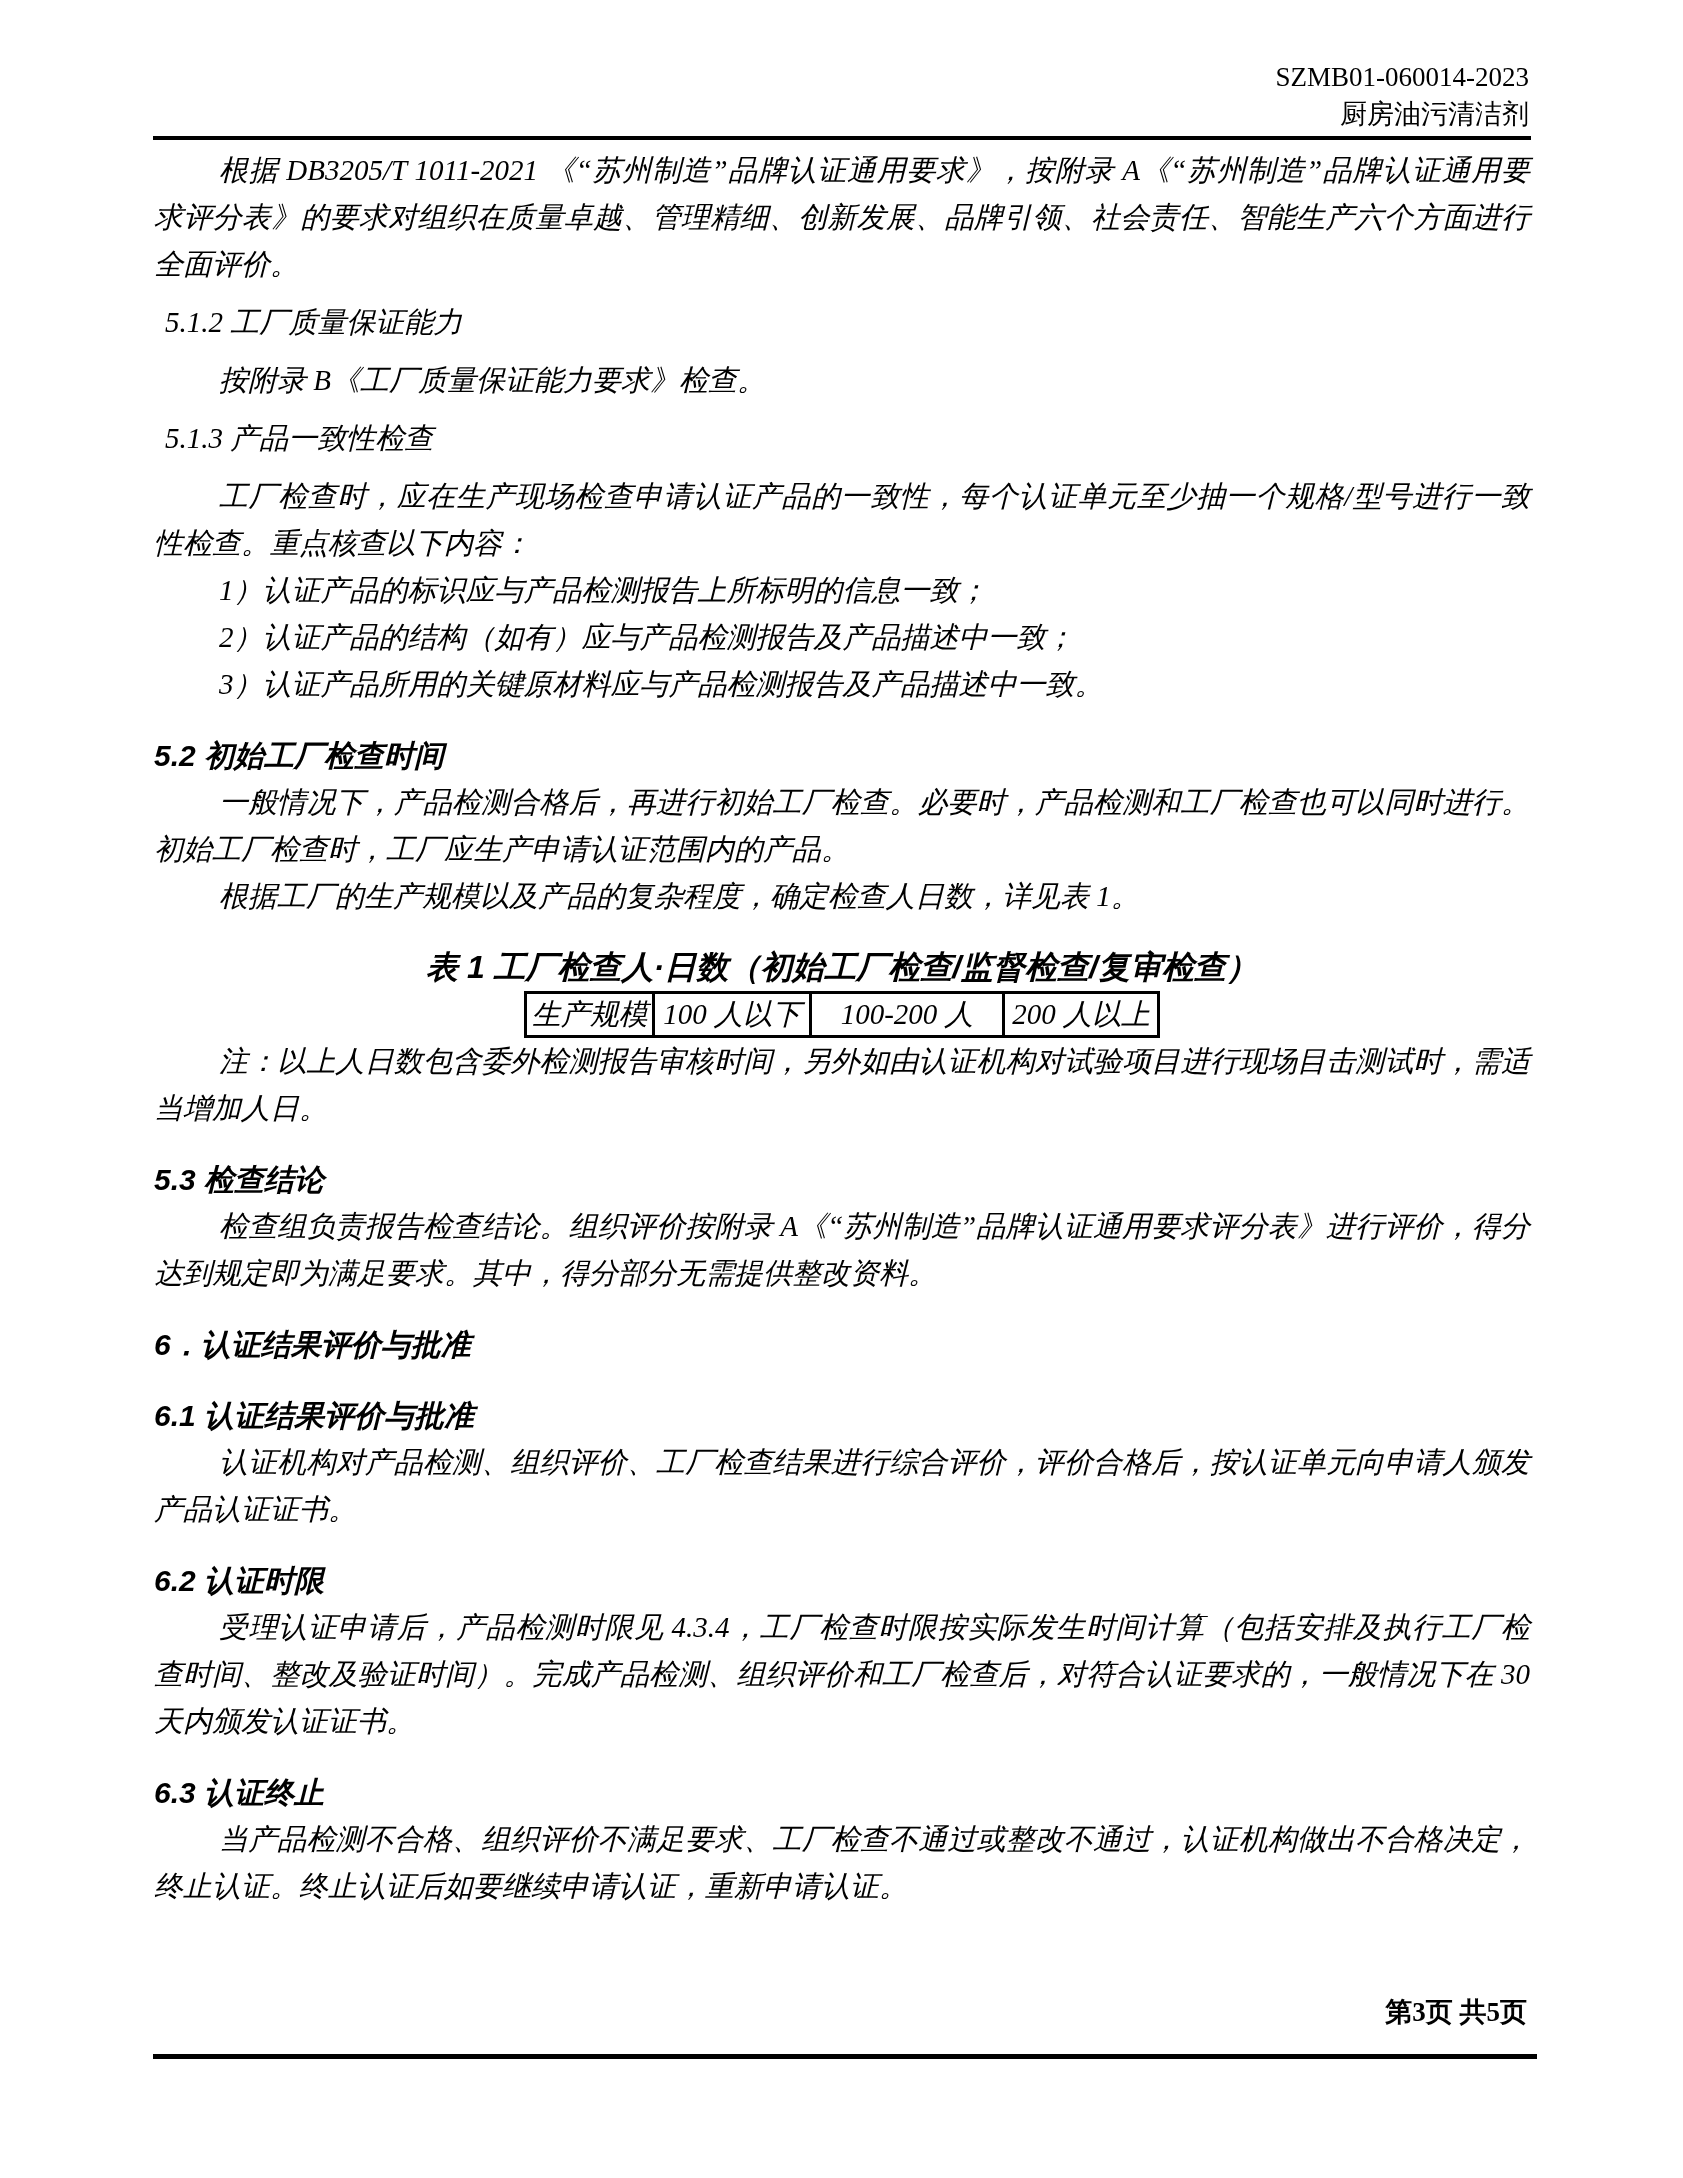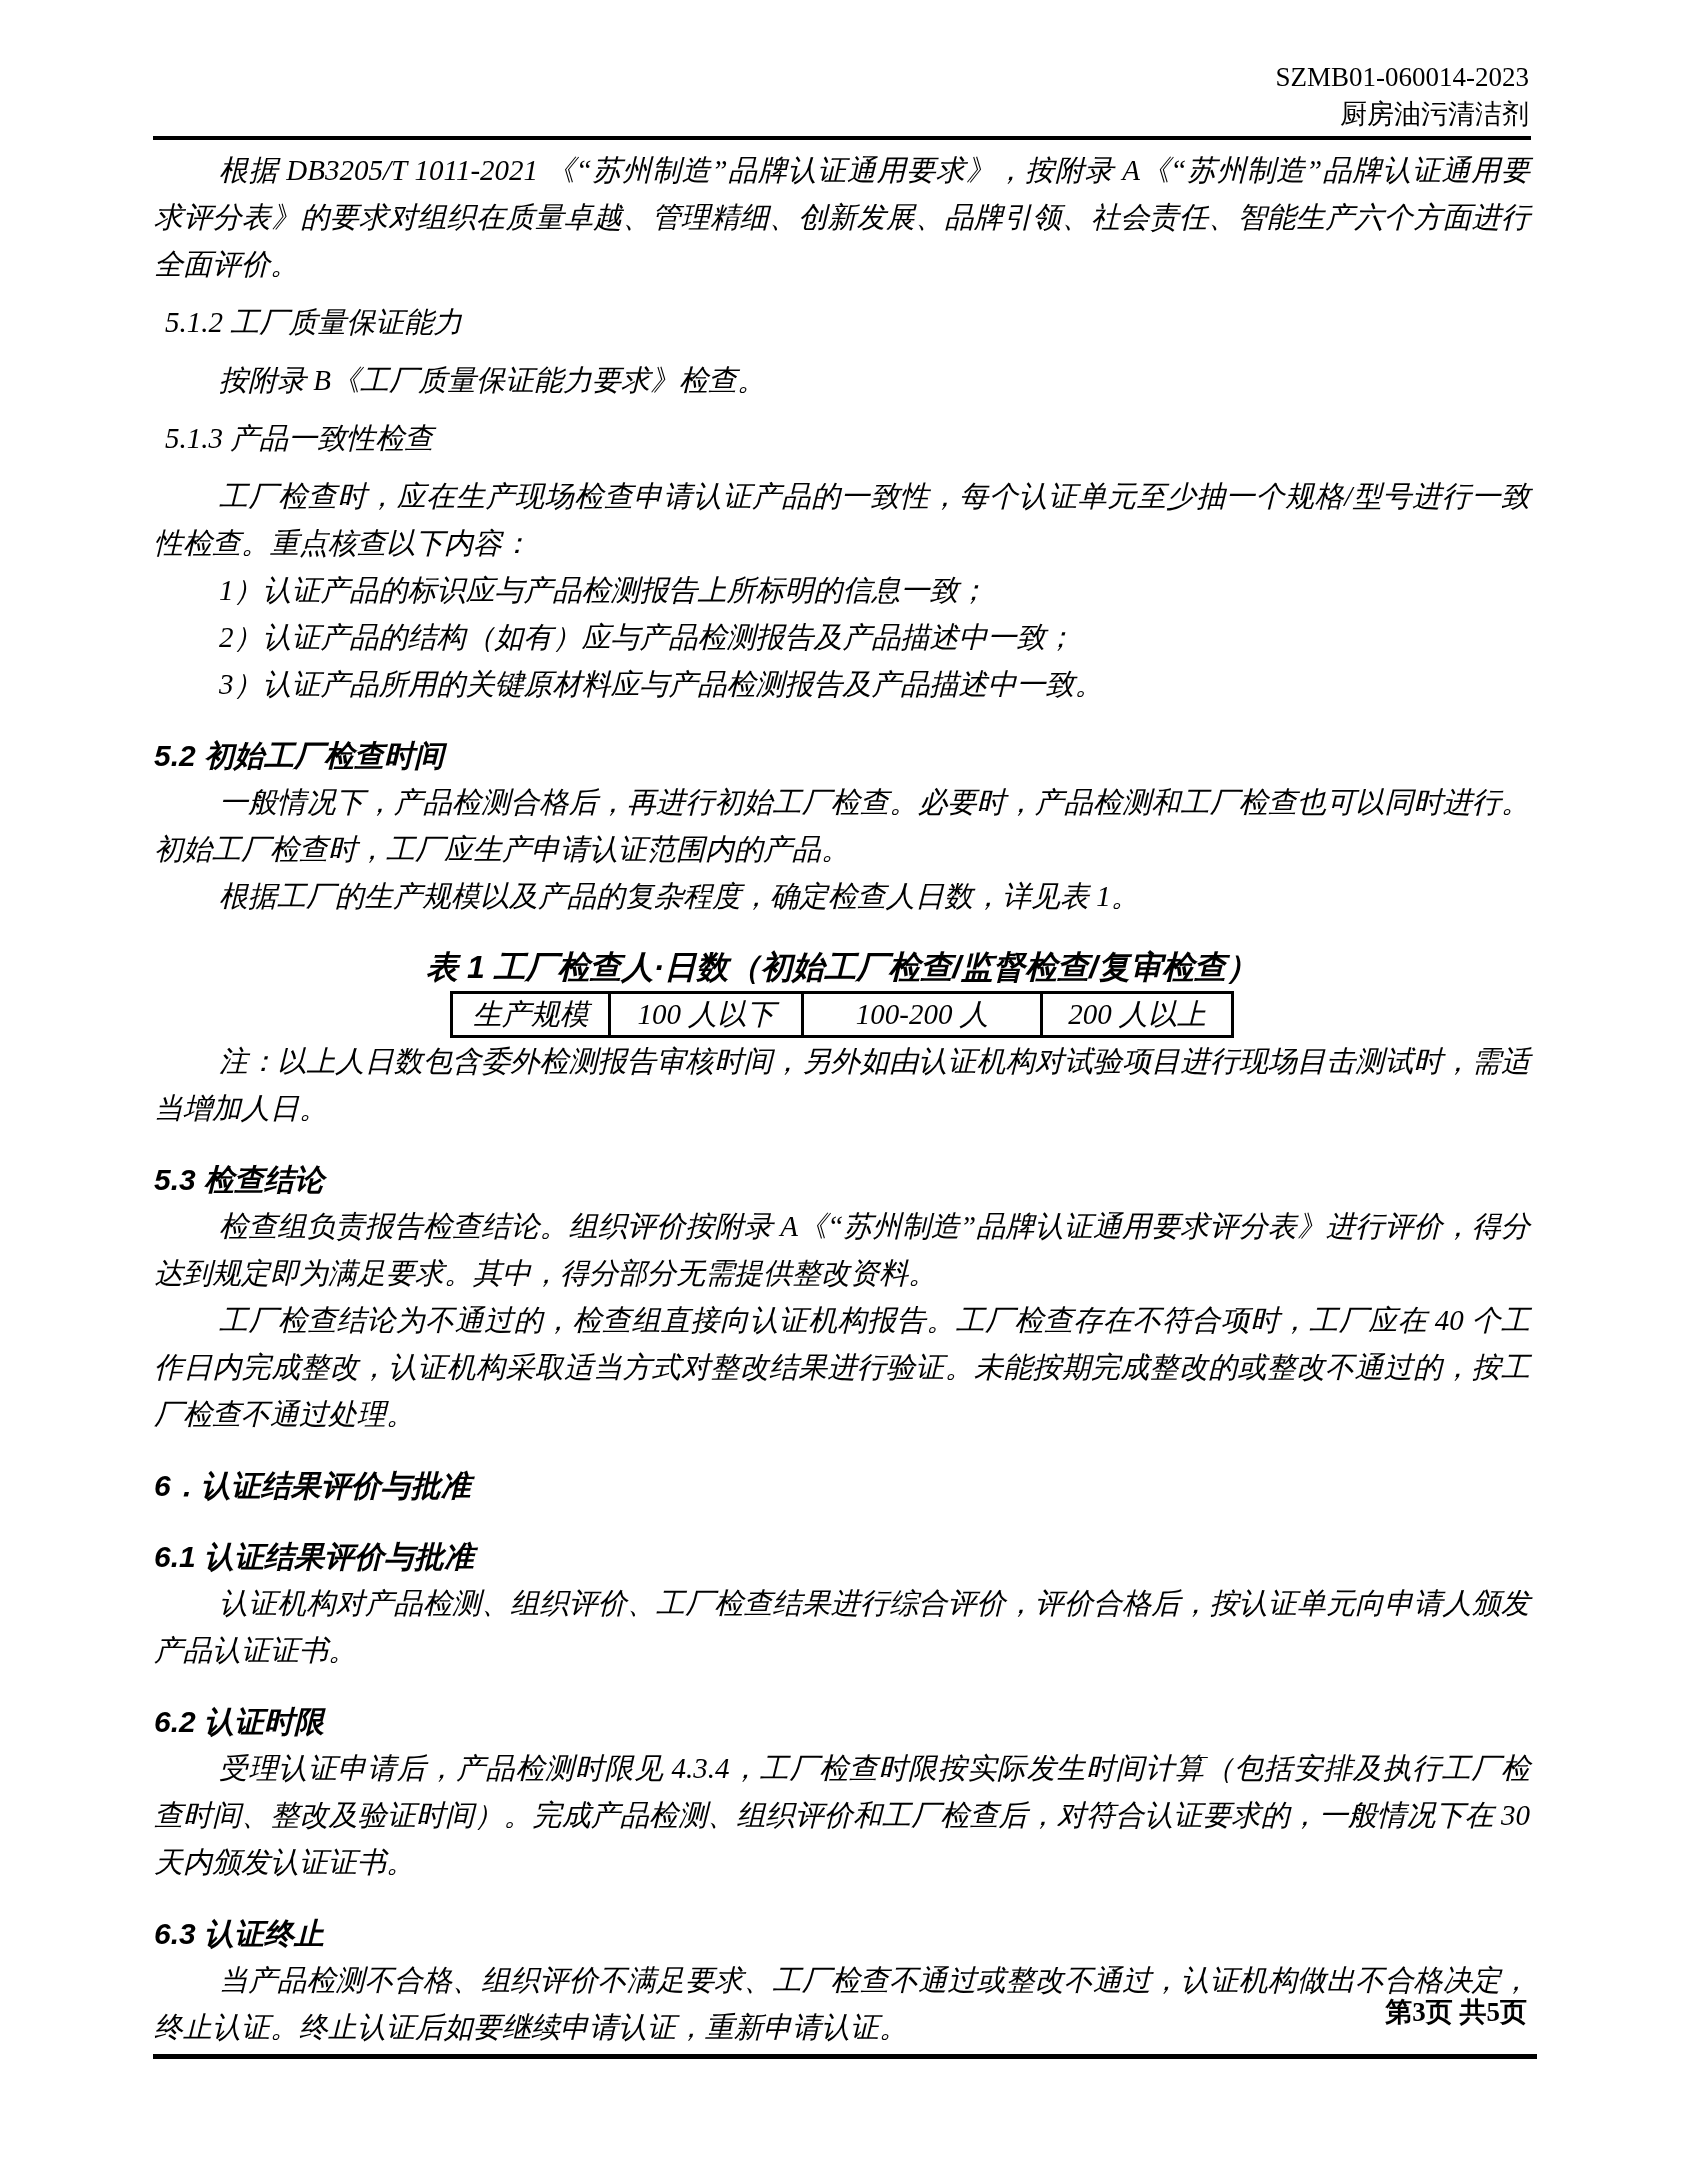--- a/index.html
+++ b/index.html
@@ -60,21 +60,21 @@
     font-family: "Liberation Sans", "DejaVu Sans", sans-serif;
     font-weight: bold;
     font-size: 32px;
     line-height: 47px;
     text-align: center;
     text-indent: 0;
   }
   table.t1 {
     border-collapse: collapse;
     margin: 0 auto;
-    width: 784px;
+    width: 636px;
     table-layout: fixed;
   }
   table.t1 td {
     border: 3px solid #000;
     text-align: center;
     height: 41px;
     font-size: 29px;
     padding: 0;
     line-height: 41px;
     text-indent: 0;
@@ -134,21 +134,20 @@
         <td class="c2">100-200 人</td>
         <td class="c3">200 人以上</td>
       </tr>
     </tbody>
   </table>
 
   <p>注：以上人日数包含委外检测报告审核时间，另外如由认证机构对试验项目进行现场目击测试时，需适当增加人日。</p>
 
   <div class="h2">5.3 检查结论</div>
   <p>检查组负责报告检查结论。组织评价按附录 A《“苏州制造”品牌认证通用要求评分表》进行评价，得分达到规定即为满足要求。其中，得分部分无需提供整改资料。</p>
-  <p>工厂检查结论为不通过的，检查组直接向认证机构报告。工厂检查存在不符合项时，工厂应在 40 个工作日内完成整改，认证机构采取适当方式对整改结果进行验证。未能按期完成整改的或整改不通过的，按工厂检查不通过处理。</p>
 
   <div class="h2">6．认证结果评价与批准</div>
   <div class="h2">6.1 认证结果评价与批准</div>
   <p>认证机构对产品检测、组织评价、工厂检查结果进行综合评价，评价合格后，按认证单元向申请人颁发产品认证证书。</p>
 
   <div class="h2">6.2 认证时限</div>
   <p>受理认证申请后，产品检测时限见 4.3.4，工厂检查时限按实际发生时间计算（包括安排及执行工厂检查时间、整改及验证时间）。完成产品检测、组织评价和工厂检查后，对符合认证要求的，一般情况下在 30 天内颁发认证证书。</p>
 
   <div class="h2">6.3 认证终止</div>
   <p>当产品检测不合格、组织评价不满足要求、工厂检查不通过或整改不通过，认证机构做出不合格决定，终止认证。终止认证后如要继续申请认证，重新申请认证。</p>

